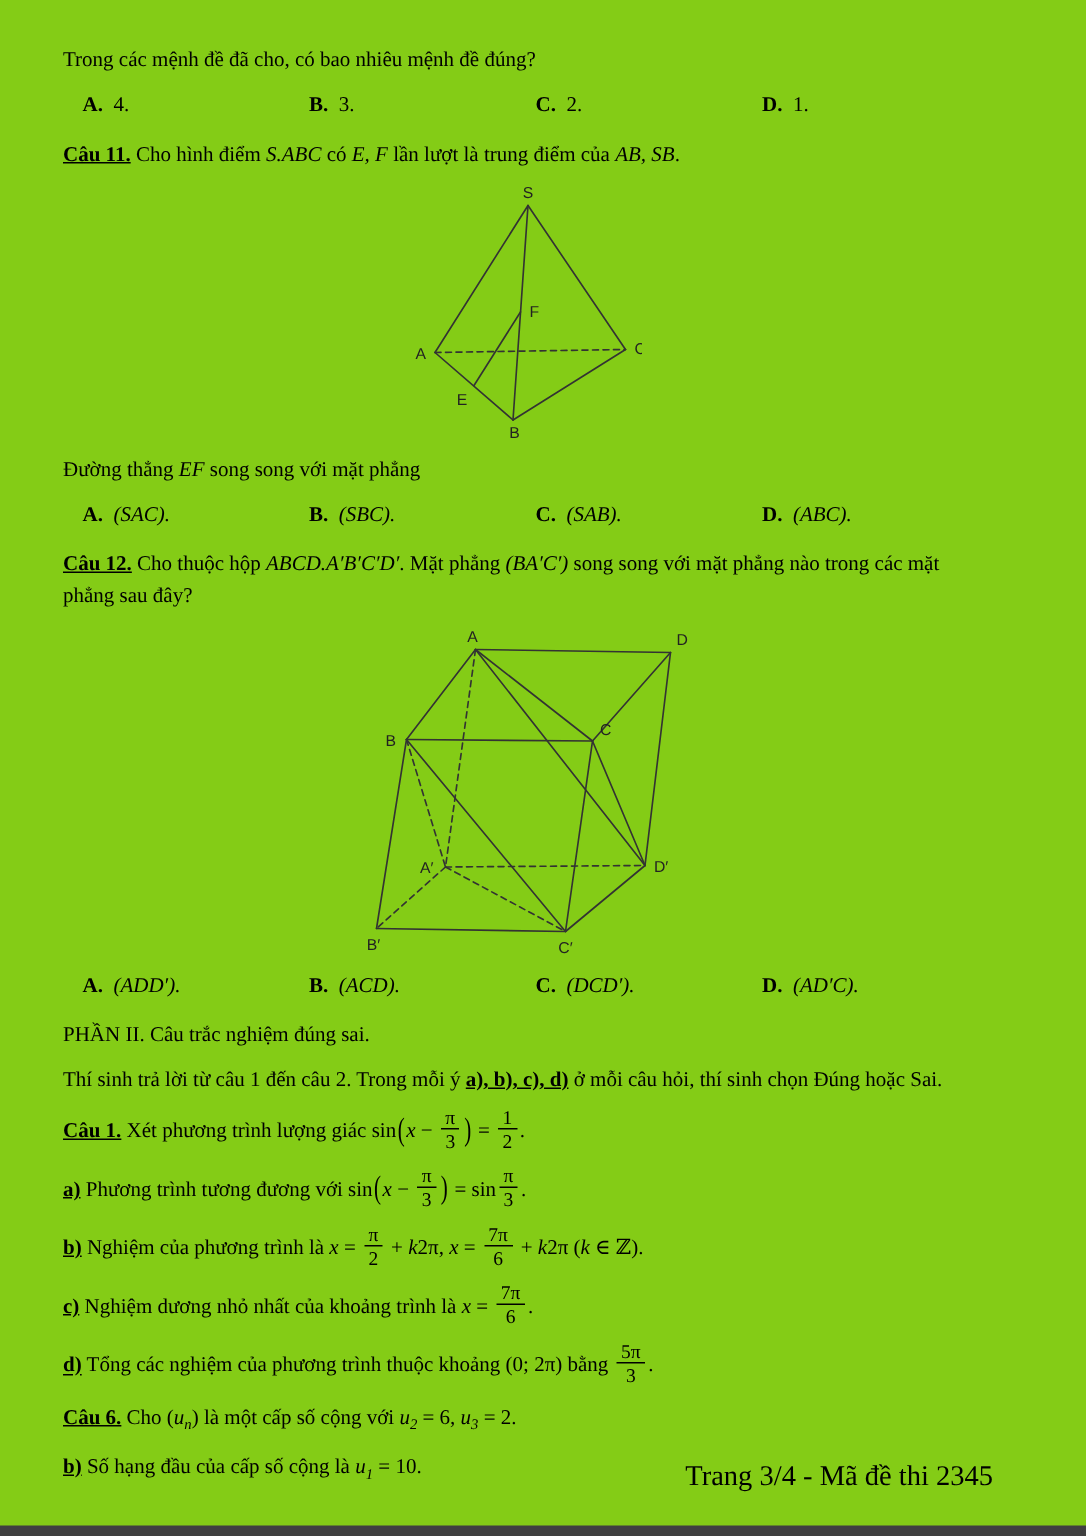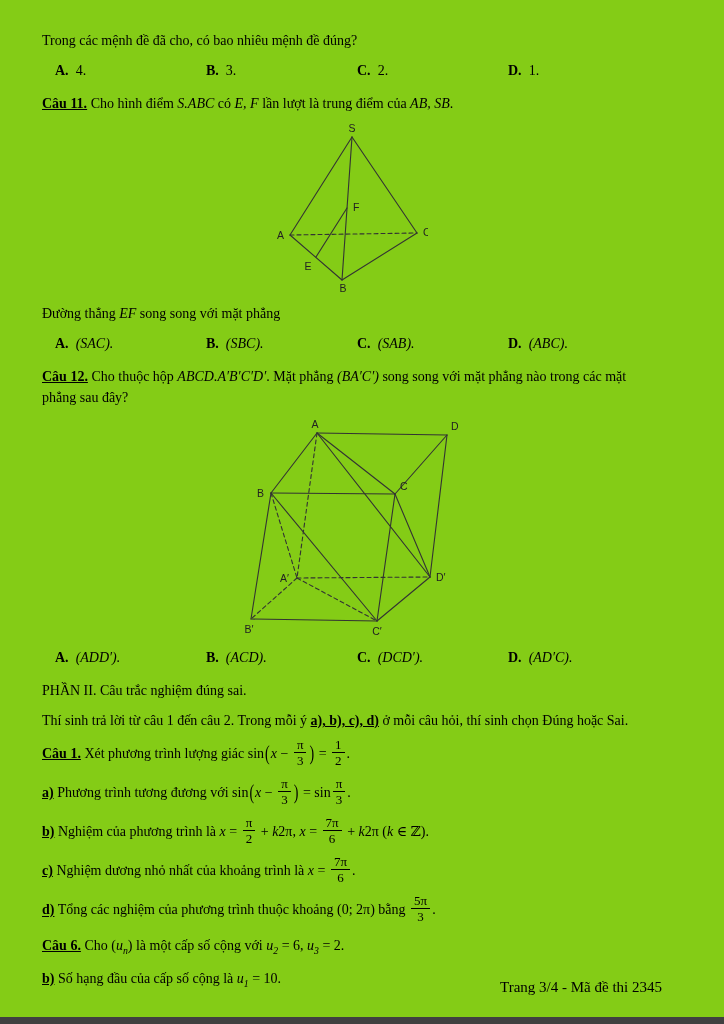--- a/index.html
+++ b/index.html
@@ -27,21 +27,21 @@
   
   .frac{display:inline-block;vertical-align:middle;text-align:center;
         line-height:1.08;font-size:13px;margin:0 2px;transform:translateY(-2px);}
   .frac .num{display:block;border-bottom:1px solid #000;padding:0 3px 0 3px;}
   .frac .den{display:block;padding-top:1px;}
   .bigp{display:inline-block;transform:scaleY(1.55);margin:0 1px;}
   
   .fig{display:flex;justify-content:center;margin:2px 0 8px 0;}
   .vlabel text{font-family:"Liberation Sans","DejaVu Sans",sans-serif;font-size:10.5px;fill:#222;}
   
-  .footer{position:absolute;right:62px;bottom:28px;font-size:15px;margin-left:24px;}
+  .footer{position:absolute;right:62px;bottom:28px;font-size:19px;margin-left:24px;}
   .bottom-edge{position:absolute;left:0;bottom:0;width:100%;height:7px;background:#404040;}
 </style>
 </head>
 <body>
 
 <div class="page">
 
   <p>Trong các mệnh đề đã cho, có bao nhiêu mệnh đề đúng?</p>
 
   <div class="opts">

